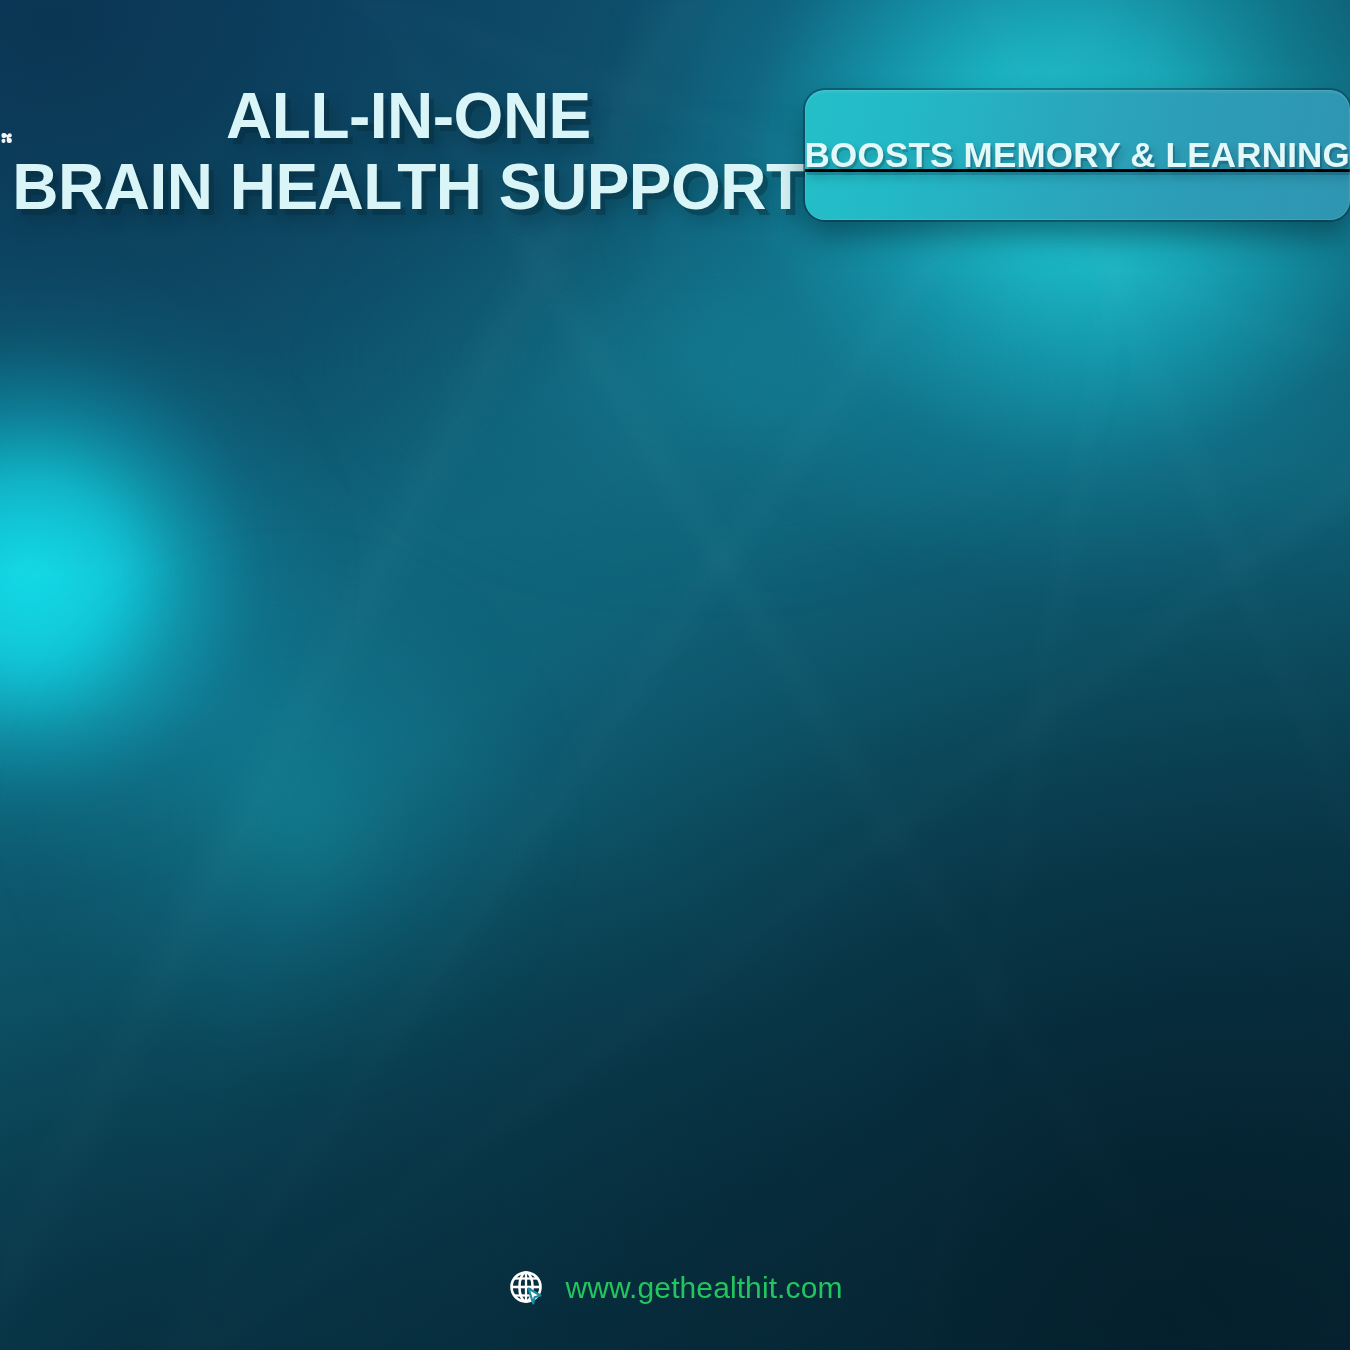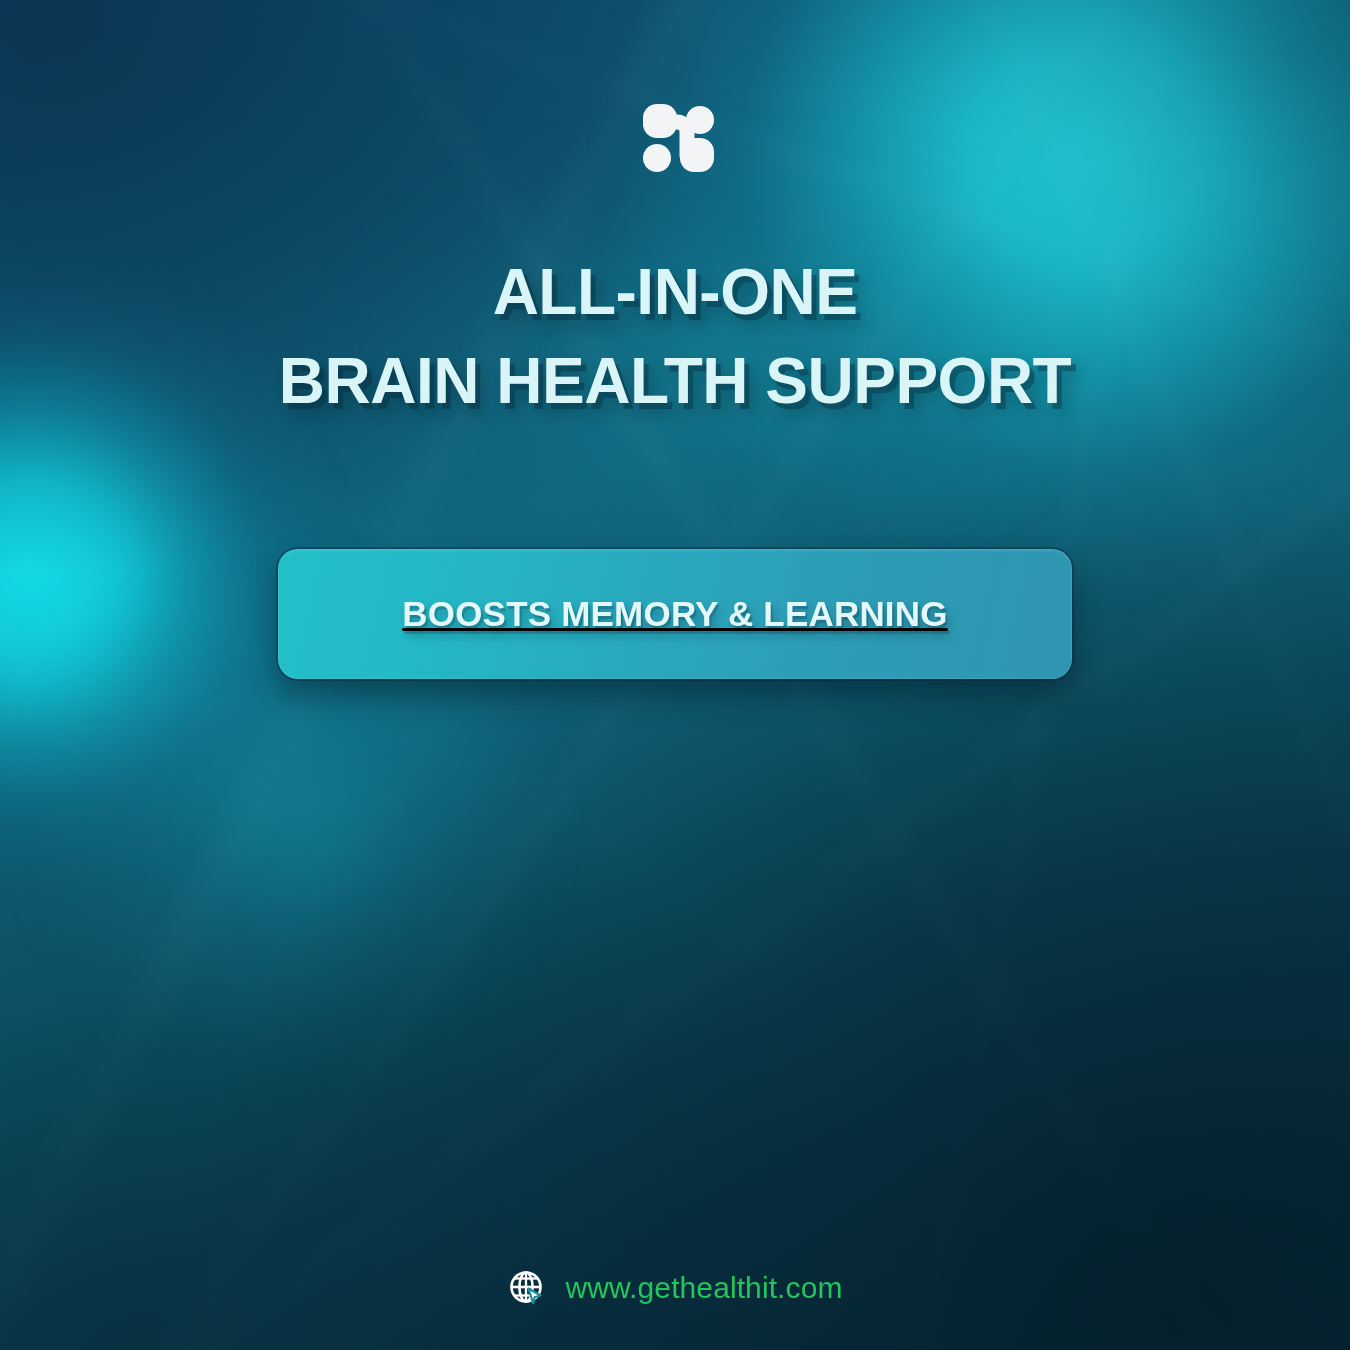--- a/index.html
+++ b/index.html
@@ -112,22 +112,21 @@
       linear-gradient(66deg, rgba(255,255,255,0) 80%, rgba(200,248,252,0.08) 81.2%, rgba(255,255,255,0) 83%);
     filter: blur(3px);
     pointer-events: none;
   }
 
   
   .content {
     position: absolute;
     inset: 0;
     display: flex;
-    flex-direction: column;
-    align-items: center;
+    align-items: flex-start;
   }
 
   
   .logo-wrap {
     margin-top: 100px;
     width: 84px;
     height: 76px;
     position: relative;
   }
   .logo-wrap svg { display: block; width: 100%; height: 100%; }
@@ -140,21 +139,21 @@
     font-weight: 800;
     font-size: 66px;
     line-height: 1.02;
     letter-spacing: -0.5px;
     text-shadow:
       5px 6px 0px rgba(6,42,58,0.40),
       9px 11px 16px rgba(4,30,44,0.33);
   }
   .headline .line { display: block; white-space: nowrap; }
   .headline .line-1 { font-size: 64px; }
-  .headline .line-2 { font-size: 64px; margin-top: 24px; }
+  .headline .line-2 { font-size: 64px; margin-top: 6px; }
 
   
   .cards {
     margin-top: 90px;
     width: 794px;
     display: flex;
     flex-direction: column;
     gap: 30px;
   }
   .card {

